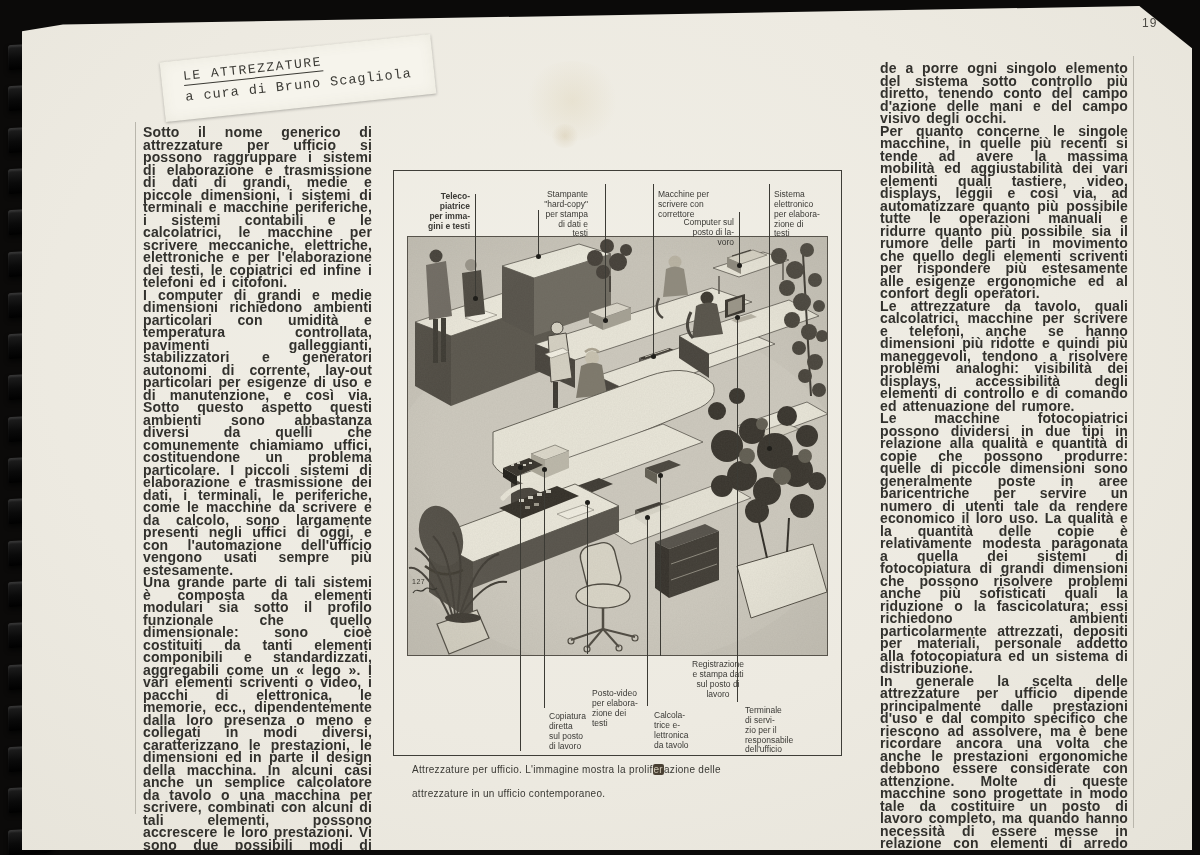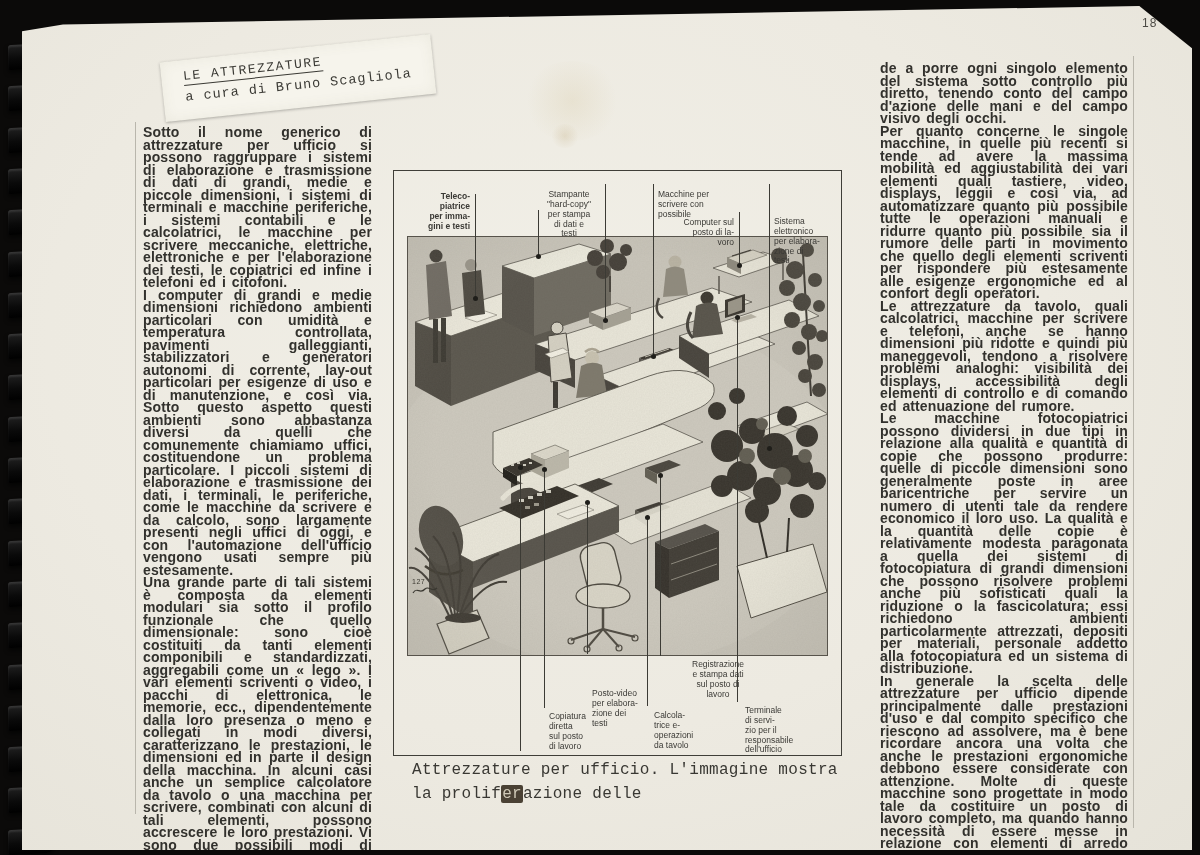--- a/index.html
+++ b/index.html
@@ -48,21 +48,21 @@
   #scene{position:absolute;left:385px;top:230px;width:421px;height:420px;}
   .co{position:absolute;font-size:8.5px;line-height:1.16;color:#3a3935;white-space:pre-line;}
   .co-r{text-align:right;}
   .lead{position:absolute;width:1px;background:#3c3b35;}
   .dot{position:absolute;left:-2px;width:5px;height:5px;border-radius:50%;background:#1f1e1a;}
   .dot-b{bottom:-3px;} .dot-t{top:-3px;}
   #signature{position:absolute;left:390px;top:572px;font-size:7px;color:#3a3831;letter-spacing:.5px;}
   #signature svg{display:block;margin-top:-1px;}
   
   #caption{position:absolute;left:390px;top:752px;width:450px;
-    font-family:Liberation Mono, monospace;font-size:16px;line-height:24px;
+    font-family:Liberation Sans, sans-serif;font-size:10px;line-height:24px;
     color:#393833;letter-spacing:.3px;}
   .smudge{background:#4a4134;color:#cfc8b6;border-radius:2px;padding:0 1px;}
 </style>
 </head>
 <body>
 
 <div id="binding">
     <div class="tooth" style="top: 44px;"></div>
     <div class="tooth" style="top: 85.3px;"></div>
     <div class="tooth" style="top: 126.6px;"></div>
@@ -83,21 +83,21 @@
     <div class="tooth" style="top: 746.1px;"></div>
     <div class="tooth" style="top: 787.4px;"></div>
     <div class="tooth" style="top: 828.7px;"></div>
   </div>
 
 <div id="page">
 
   <div class="stain" style="left:500px;top:55px;width:100px;height:80px;background:radial-gradient(circle,rgba(190,165,100,.14),transparent 70%);"></div>
   <div class="stain" style="left:528px;top:118px;width:30px;height:24px;background:radial-gradient(circle,rgba(170,140,80,.18),transparent 70%);"></div>
 
-  <div id="pageNumber">18</div>
+  <div id="pageNumber">19</div>
 
   <div id="slip">
     <div><span class="t1">LE ATTREZZATURE</span></div>
     <div class="t2">a cura di Bruno Scagliola</div>
   </div>
 
   <div class="rule" style="left:113px;top:116px;height:692px;"></div>
   <div class="rule" style="left:1111px;top:50px;height:772px;"></div>
 
   <div class="col" id="leftCol">
@@ -366,52 +366,52 @@
 
     <rect width="421" height="420" fill="url(#vig)" opacity=".3"></rect>
     <rect width="421" height="420" filter="url(#grain)" opacity=".55"></rect>
     <rect x=".5" y=".5" width="420" height="419" fill="none" stroke="#57534b"></rect>
   </svg>
 
   <div class="co co-r" style="left:388px;top:186px;width:60px;font-weight:bold;">Teleco-
 piatrice
 per imma-
 gini e testi</div>
-  <div class="co co-r" style="left:516px;top:184px;width:62px;text-align:center;">Stampante
+  <div class="co co-r" style="left:504px;top:184px;width:62px;">Stampante
 "hard-copy"
 per stampa
 di dati e
 testi</div>
   <div class="co" style="left:636px;top:184px;width:70px;">Macchine per
 scrivere con
-possibile</div>
+correttore</div>
   <div class="co co-r" style="left:642px;top:212px;width:70px;">Computer sul
 posto di la-
 voro</div>
-  <div class="co" style="left:752px;top:184px;width:66px;margin-top:27px;">Sistema
+  <div class="co" style="left:752px;top:184px;width:66px;">Sistema
 elettronico
 per elabora-
 zione di
 testi</div>
 
   <div class="co" style="left:527px;top:706px;width:55px;">Copiatura
 diretta
 sul posto
 di lavoro</div>
   <div class="co" style="left:570px;top:683px;width:66px;">Posto-video
 per elabora-
 zione dei
 testi</div>
   <div class="co" style="left:660px;top:654px;width:72px;text-align:center;">Registrazione
 e stampa dati
 sul posto di
 lavoro</div>
   <div class="co" style="left:632px;top:705px;width:55px;">Calcola-
 trice e-
-operazioni
+lettronica
 da tavolo</div>
   <div class="co" style="left:723px;top:700px;width:70px;">Terminale
 di servi-
 zio per il
 responsabile
 dell'ufficio</div>
 
   <div class="lead" style="left:453px;top:188px;height:104px;">
       <i class="dot dot-b"></i>
     </div>
@@ -453,15 +453,16 @@
     <span>127</span>
     <svg width="26" height="12" viewBox="0 0 26 12">
       <path d="M1,9 C5,2 8,11 13,5 C17,1 20,9 25,4" stroke="#3a3831" stroke-width="1.2" fill="none"></path>
     </svg>
   </div>
 
   <div id="caption">
     <div>
       <span>Attrezzature per ufficio. L'immagine mostra la prolif</span><span class="smudge">er</span><span>azione delle</span>
     </div>
+    <div>attrezzature in un ufficio contemporaneo.</div>
   </div>
 
 </div>
 
 </body></html>

